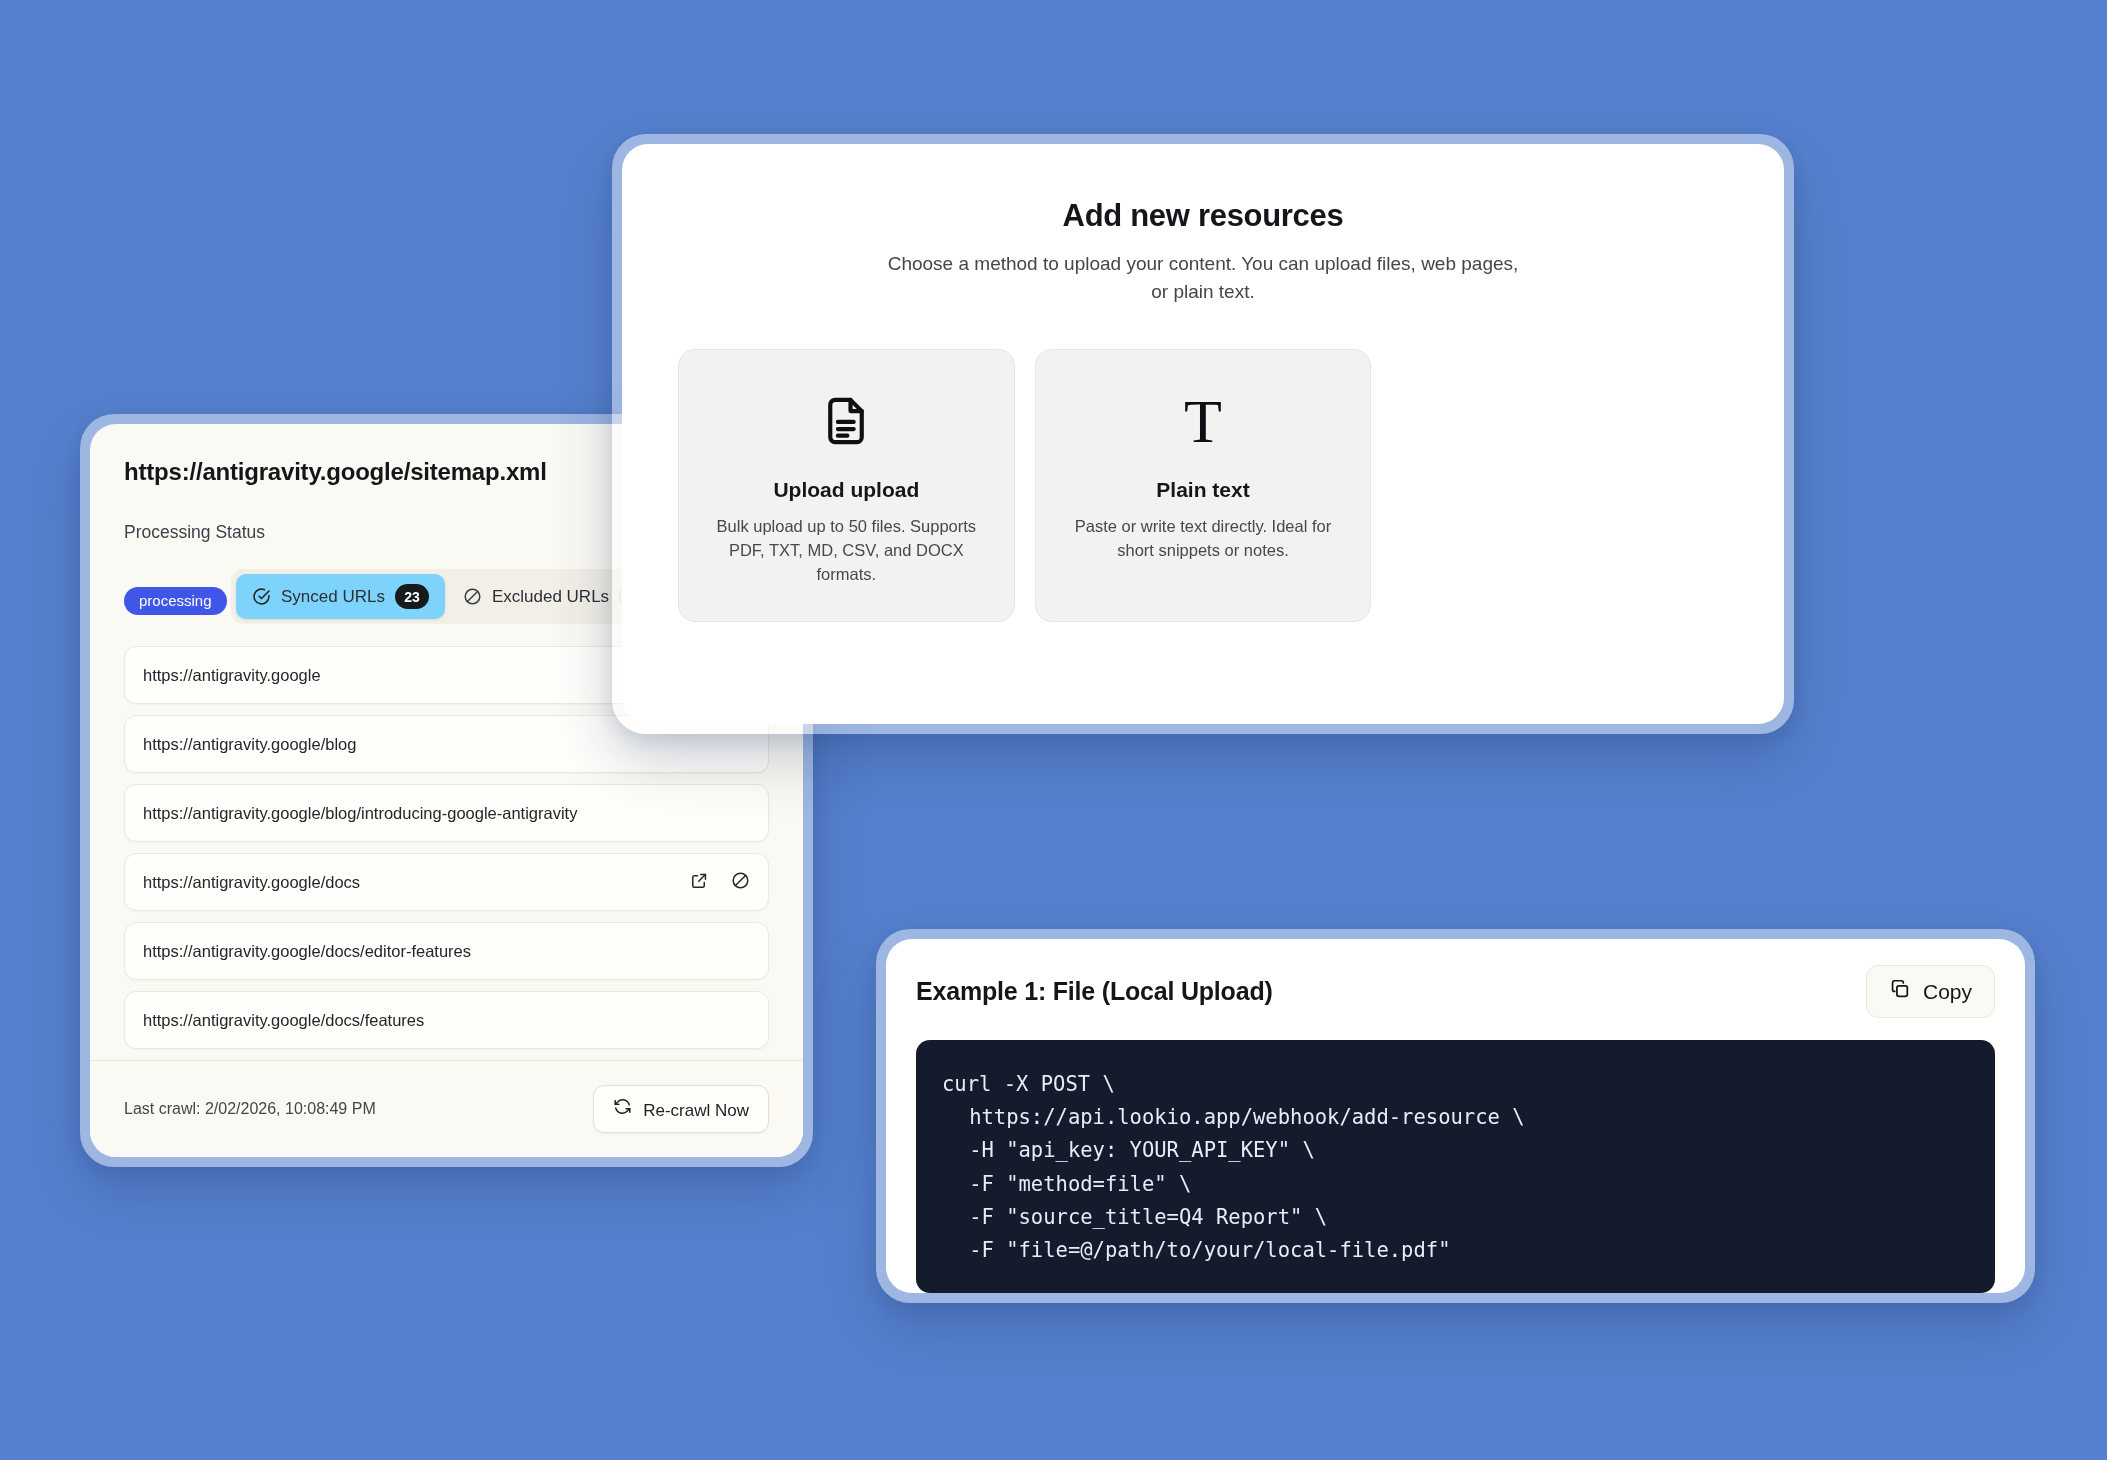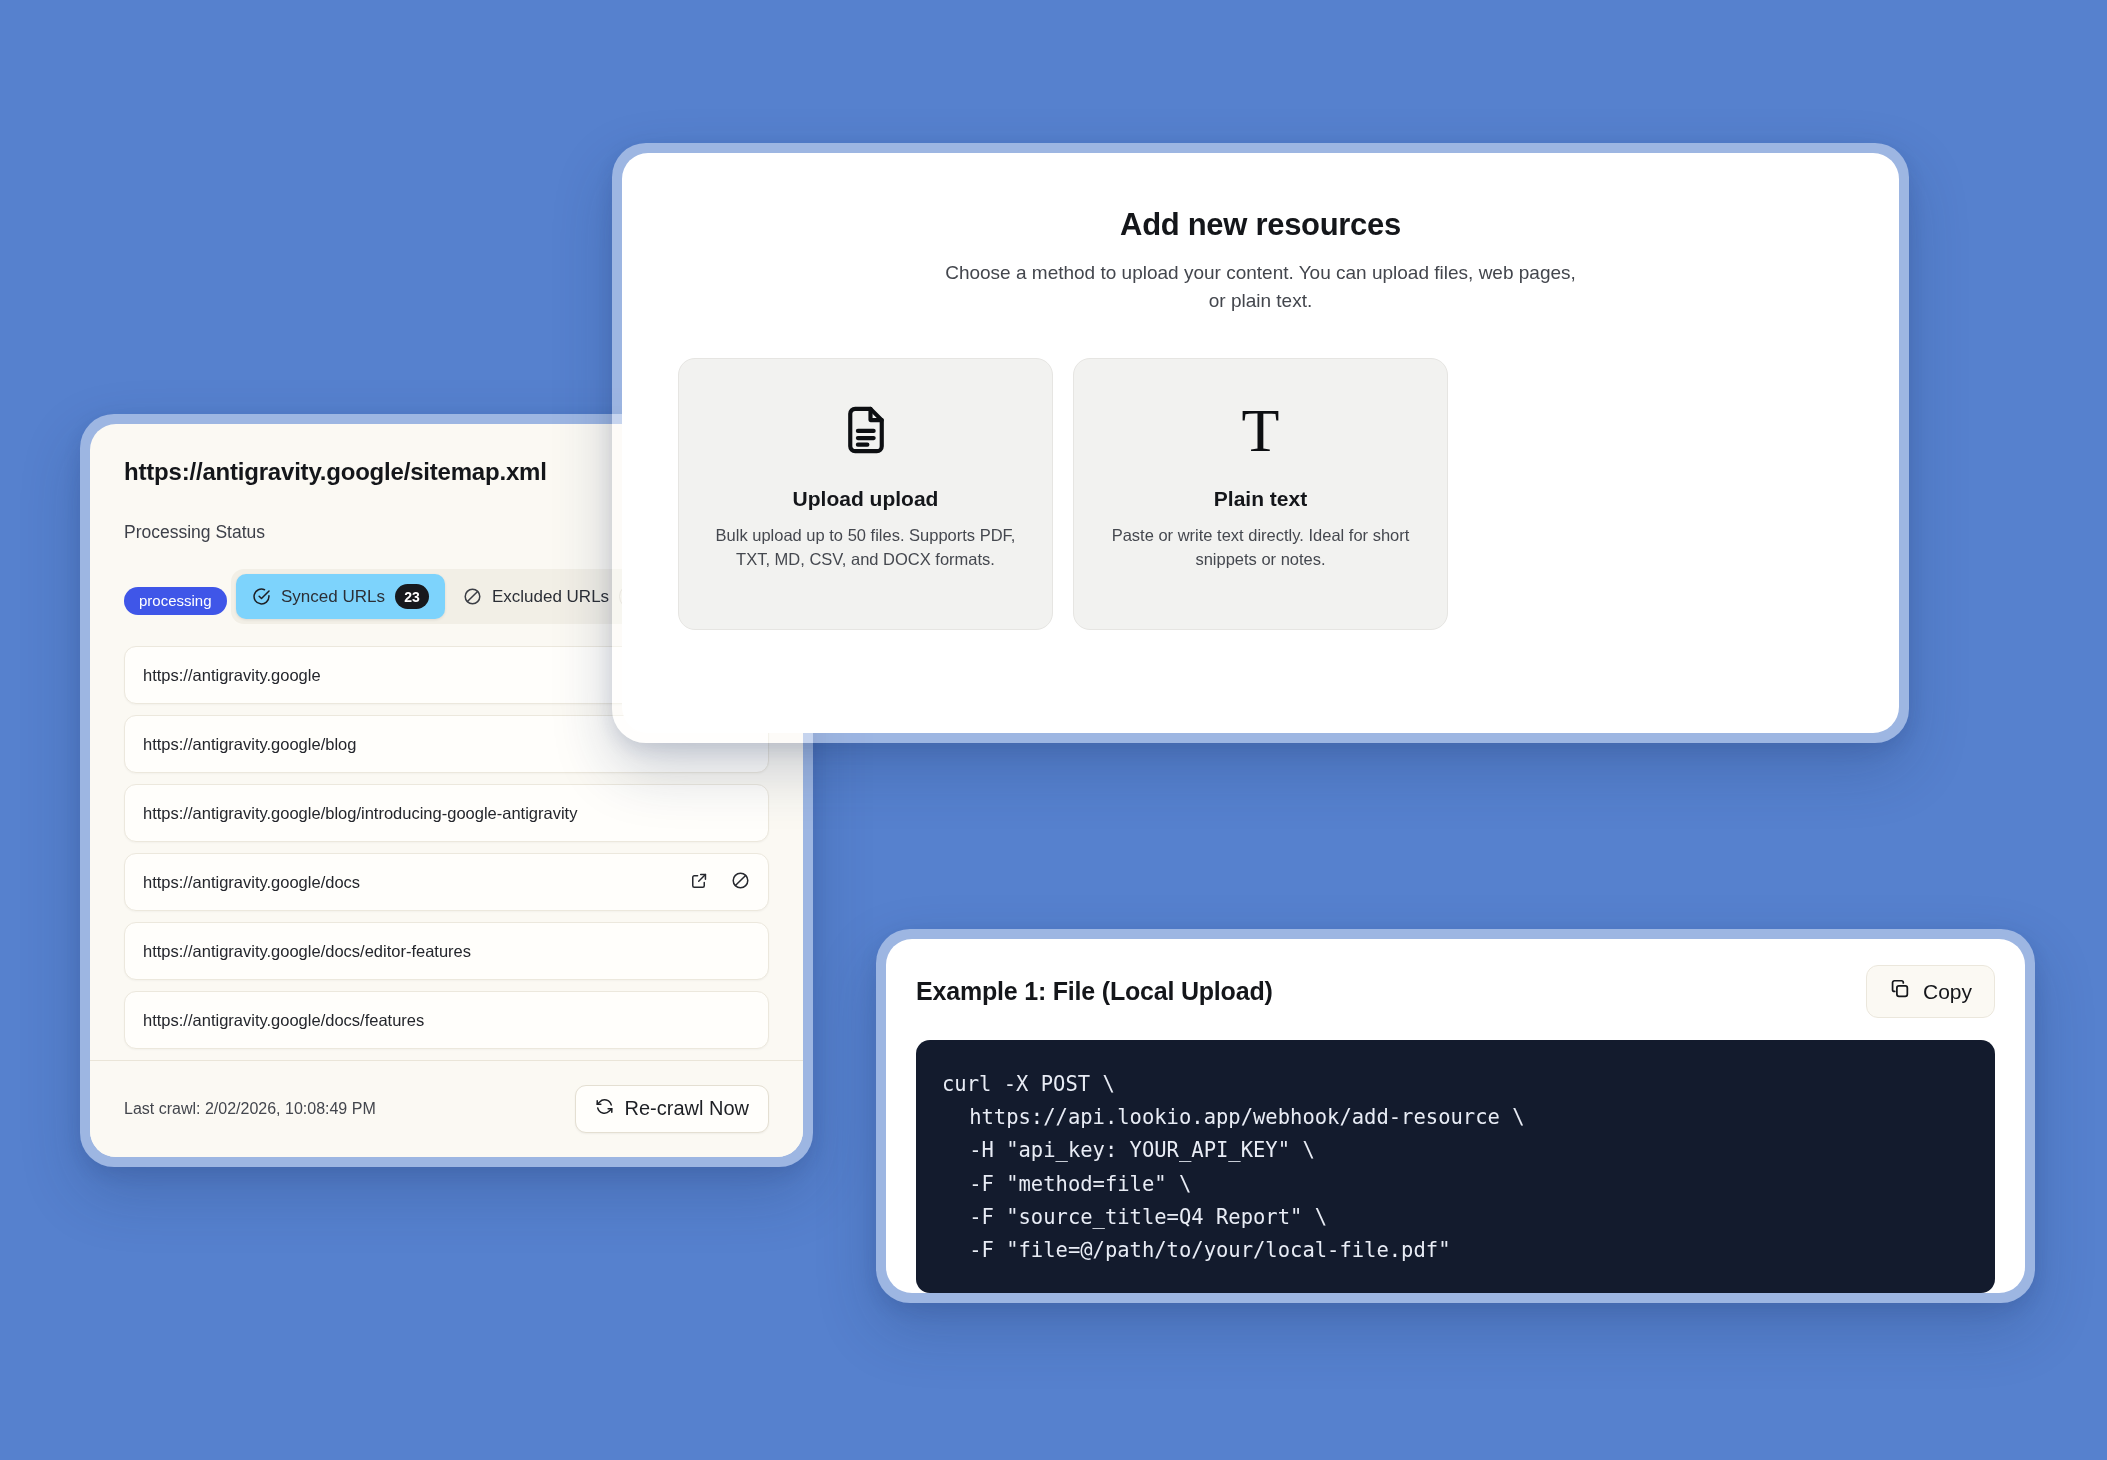--- a/index.html
+++ b/index.html
@@ -95,30 +95,30 @@
     margin-left: auto; display: flex; align-items: center; gap: 22px;
   }
   .sitemap-footer {
     border-top: 1px solid #eae5d8;
     padding: 24px 34px;
     display: flex; align-items: center; justify-content: space-between;
     background: #fbf9f3;
   }
   .footer-text { font-size: 16px; color: #43464d; }
   .recrawl-btn {
-    display: inline-flex; align-items: flex-start; gap: 11px;
+    display: inline-flex; align-items: flex-end; gap: 11px;
     background: #fffefb; border: 1px solid #e4dfd2;
     border-radius: 11px; padding: 11px 19px;
-    font-size: 20px; font-weight: 500; color: #1d1f24;
+    font-size: 17px; font-weight: 500; color: #1d1f24;
     box-shadow: 0 1px 2px rgba(25,22,10,0.05);
     cursor: pointer;
   }
 
   
-  #modal-halo { left: 612px; top: 143px; width: 1297px; height: 600px; }
+  #modal-halo { left: 612px; top: 134px; width: 1182px; height: 600px; }
   .modal-card {
     background: #ffffff;
     height: 100%;
     padding: 54px 56px 60px 56px;
     display: flex; flex-direction: column; align-items: center;
   }
   .modal-title {
     font-size: 31px; font-weight: 700; color: #14161a; letter-spacing: -0.3px;
   }
   .modal-sub {

